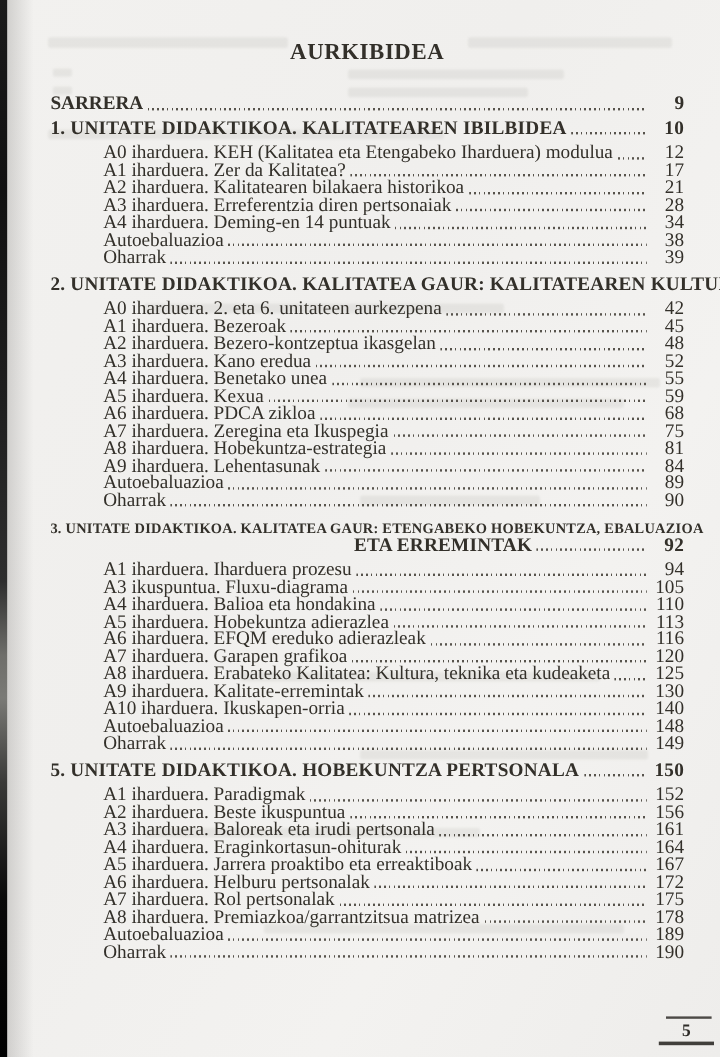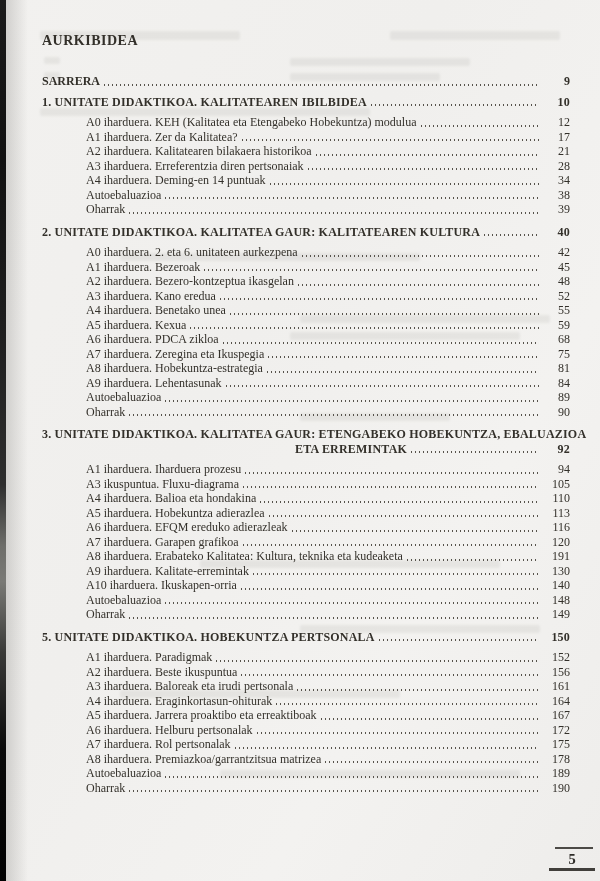--- a/index.html
+++ b/index.html
@@ -20,27 +20,27 @@
   .spine-soft{
     position:absolute;left:6px;top:0;bottom:0;width:22px;
     background:linear-gradient(90deg,rgba(60,58,54,0.18),rgba(60,58,54,0));
     pointer-events:none;
   }
   .content{
     position:relative;
     padding:33px 30px 0 42px;
   }
   .title{
-    font-size:14px;font-weight:bold;text-align:left;
+    font-size:19px;font-weight:bold;text-align:center;
     letter-spacing:.5px;
     margin:0 0 25px 0;
   }
   .row{
     display:flex;align-items:flex-end;
-    line-height:14.5px;font-size:12px;
+    line-height:14.5px;font-size:16px;
     white-space:nowrap;
   }
   .row .label{flex:0 0 auto;}
   .leader{
     flex:1 1 auto;
     align-self:flex-end;
     height:1.6px;margin:0 3px 3px 4px;
     background-image:repeating-linear-gradient(to right,#57534c 0,#57534c 1.3px,transparent 1.3px,transparent 4px);
     min-width:8px;
   }
@@ -106,21 +106,21 @@
         <div class="section">
           <div class="heading-wrap">
             <div class="row heading-row">
               <span class="label">1. UNITATE DIDAKTIKOA. KALITATEAREN IBILBIDEA</span>
               <span class="leader"></span>
               <span class="pagenum">10</span>
             </div>
           </div>
           <div class="items">
             <div class="row item-row">
-              <span class="label">A0 iharduera. KEH (Kalitatea eta Etengabeko Hobekuntza) modulua</span>
+              <span class="label">A0 iharduera. KEH (Kalitatea eta Etengabeko Iharduera) modulua</span>
               <span class="leader"></span>
               <span class="pagenum">12</span>
             </div>
             <div class="row item-row">
               <span class="label">A1 iharduera. Zer da Kalitatea?</span>
               <span class="leader"></span>
               <span class="pagenum">17</span>
             </div>
             <div class="row item-row">
               <span class="label">A2 iharduera. Kalitatearen bilakaera historikoa</span>
@@ -256,21 +256,21 @@
               <span class="pagenum">116</span>
             </div>
             <div class="row item-row">
               <span class="label">A7 iharduera. Garapen grafikoa</span>
               <span class="leader"></span>
               <span class="pagenum">120</span>
             </div>
             <div class="row item-row">
               <span class="label">A8 iharduera. Erabateko Kalitatea: Kultura, teknika eta kudeaketa</span>
               <span class="leader"></span>
-              <span class="pagenum">191</span>
+              <span class="pagenum">125</span>
             </div>
             <div class="row item-row">
               <span class="label">A9 iharduera. Kalitate-erremintak</span>
               <span class="leader"></span>
               <span class="pagenum">130</span>
             </div>
             <div class="row item-row">
               <span class="label">A10 iharduera. Ikuskapen-orria</span>
               <span class="leader"></span>
               <span class="pagenum">140</span>

